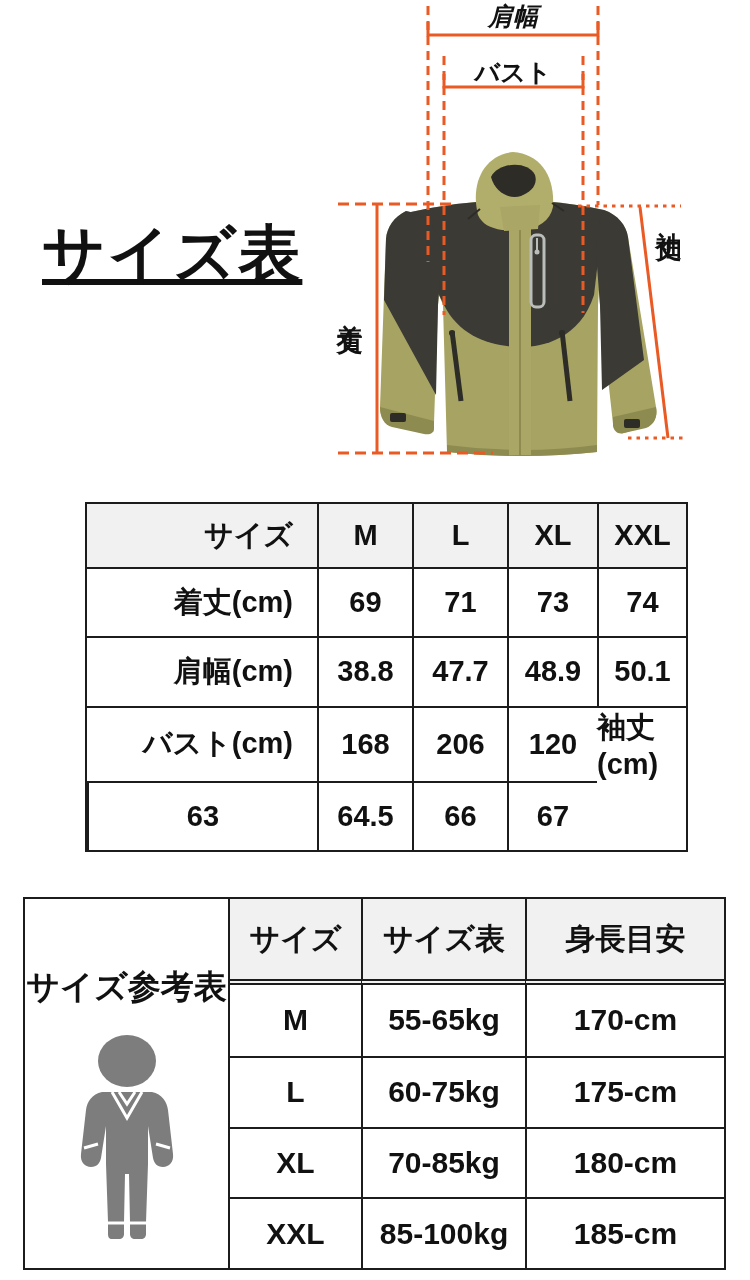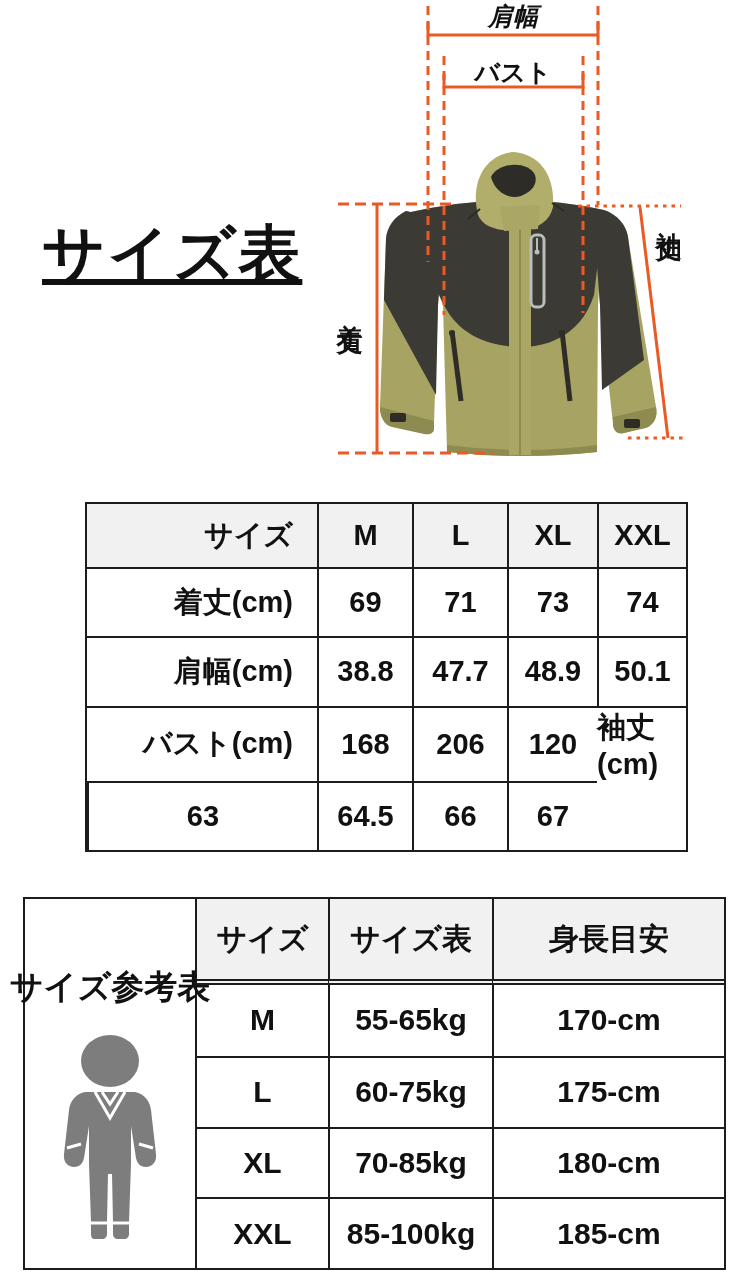--- a/index.html
+++ b/index.html
@@ -29,21 +29,21 @@
     font-size:29px;font-weight:700;border-left:2px solid #1c1c1c;border-top:2px solid #1c1c1c;
     box-sizing:border-box;
   }
   .st-cell.c0{border-left:none;justify-content:flex-end;padding-right:24px;}
   .st-cell.r0{border-top:none;background:#f1f1f1;}
   
   .ref-box{
     position:absolute;left:23px;top:897px;width:703px;height:373px;
     border:2px solid #1c1c1c;box-sizing:border-box;display:flex;background:#fff;
   }
-  .ref-left{width:172px;border-right:2px solid #1c1c1c;box-sizing:border-box;
+  .ref-left{width:205px;border-right:2px solid #1c1c1c;box-sizing:border-box;
     display:flex;flex-direction:column;align-items:center;}
   .ref-title{margin-top:66px;font-size:33px;font-weight:800;white-space:nowrap;}
   .person-wrap{margin-top:24px;}
   .ref-table{
     flex:1;display:grid;grid-template-columns:131px 164px 1fr;
     grid-template-rows:86px repeat(4,1fr);
   }
   .rt-cell{
     display:flex;align-items:center;justify-content:center;
     font-size:30px;font-weight:700;box-sizing:border-box;

